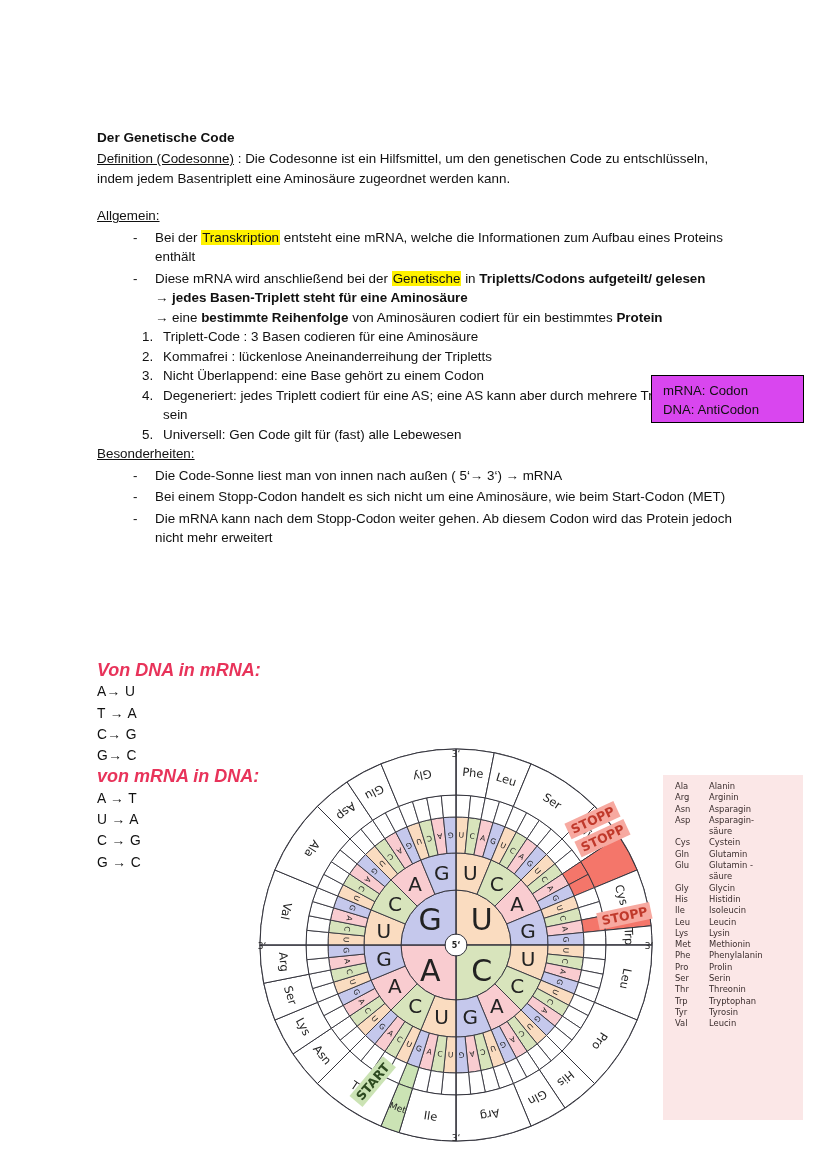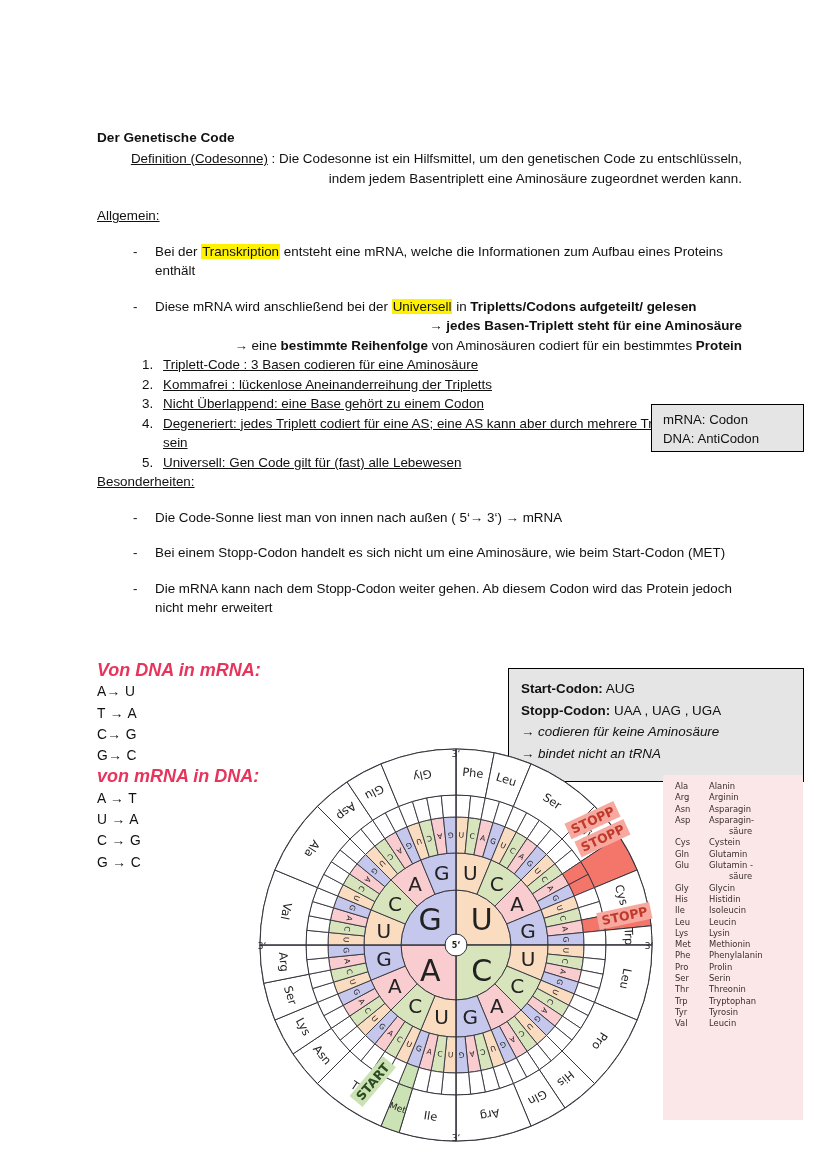--- a/index.html
+++ b/index.html
@@ -9,51 +9,51 @@
     font-family:"Liberation Sans", sans-serif;
     color:#111111;
     position:relative;
     overflow:hidden;
   }
   .page{position:absolute;left:0;top:0;width:828px;height:1128px;}
 
   
   .doc{position:absolute;left:97px;top:128px;width:645px;font-size:13.4px;line-height:19.5px;}
   h1.title{font-size:13.6px;font-weight:bold;margin:0 0 2px 0;line-height:19px;}
-  .udef{margin:0;text-align:right;}
+  .udef{margin:0;}
   .u{text-decoration:underline;}
   .hl{background:#fff200;padding:0 1px;}
   .b{font-weight:bold;}
   .spacer{height:18px;}
   .sechead{margin:0;}
   ul.dash{list-style:none;margin:0;padding:0 0 0 30px;}
-  ul.dash>li{position:relative;padding-left:28px;margin:16px 0 0 0;}
+  ul.dash>li{position:relative;padding-left:28px;margin:2px 0 0 0;}
   ul.dash>li:before{content:"-";position:absolute;left:6px;top:0;}
   ol.num{margin:0;padding:0 0 0 60px;}
-  ol.num>li{padding-left:6px;text-decoration:underline;}
-  .arrowline{display:block;text-align:right;}
+  ol.num>li{padding-left:6px;}
+  .arrowline{display:block;}
 
   
-  .box{position:absolute;border:1.6px solid #000;background:#e5e5e5;box-sizing:border-box;margin-top:29px;}
+  .box{position:absolute;border:1.6px solid #000;background:#d946ef;box-sizing:border-box;}
   #mrna-box{left:651px;top:375px;width:153px;height:48px;padding:5px 0 0 11px;font-size:13.2px;line-height:19px;}
   #codon-box{left:508px;top:639px;width:296px;height:114px;padding:9px 0 0 12px;font-size:13.4px;line-height:21.5px;}
   #codon-box .it{font-style:italic;}
 
   
   .conv{position:absolute;left:97px;top:660px;font-size:13.8px;line-height:21.3px;}
   .conv .redhead{color:#e8335a;font-style:italic;font-weight:bold;font-size:18px;}
   .conv .row{letter-spacing:.4px;}
 
   
   #aa-legend{position:absolute;left:663px;top:775px;width:140px;height:345px;background:#fbe7e7;
     font-family:"DejaVu Sans", sans-serif;font-size:8.4px;color:#3a2d2d;padding:6px 0 0 0;box-sizing:border-box;}
   #aa-legend .aarow{display:flex;line-height:11.3px;padding-left:12px;}
   #aa-legend .abbr{width:34px;flex:none;}
   #aa-legend .full{flex:1;}
-  #aa-legend .cont{padding-left:66px;line-height:11.3px;}
+  #aa-legend .cont{padding-left:46px;line-height:11.3px;}
 
   
   #wheel-wrap{position:absolute;left:256px;top:745px;width:400px;height:400px;}
   #wheel{position:absolute;left:0;top:0;}
   .lbl{font-family:"DejaVu Sans", sans-serif;fill:#222;text-anchor:middle;dominant-baseline:central;}
 
   .tick{font-family:"DejaVu Sans", sans-serif;font-size:9px;fill:#222;}
 
   .stopp-tag{position:absolute;font-family:"DejaVu Sans", sans-serif;font-weight:bold;font-size:12.5px;
      color:#c0392b;background:#f7a9a0;padding:1px 4px;transform-origin:left center;white-space:nowrap;}
@@ -75,21 +75,21 @@
 
     <div class="spacer"></div>
 
     <p class="sechead u">Allgemein:</p>
 
     <ul class="dash">
       <li>
         <span>Bei der </span><span class="hl">Transkription</span><span> entsteht eine mRNA, welche die Informationen zum Aufbau eines Proteins enthält</span>
       </li>
       <li>
-        <span>Diese mRNA wird anschließend bei der </span><span class="hl">Universell</span><span> in </span><span class="b">Tripletts/Codons aufgeteilt/ gelesen</span>
+        <span>Diese mRNA wird anschließend bei der </span><span class="hl">Genetische</span><span> in </span><span class="b">Tripletts/Codons aufgeteilt/ gelesen</span>
         <span class="arrowline b">→ jedes Basen-Triplett steht für eine Aminosäure</span>
         <span class="arrowline"><span>→ eine </span><span class="b">bestimmte Reihenfolge</span><span> von Aminosäuren codiert für ein bestimmtes </span><span class="b">Protein</span></span>
       </li>
     </ul>
 
     <ol class="num">
       <li>Triplett-Code : 3 Basen codieren für eine Aminosäure</li>
       <li>Kommafrei : lückenlose Aneinanderreihung der Tripletts</li>
       <li>Nicht Überlappend: eine Base gehört zu einem Codon</li>
       <li>Degeneriert: jedes Triplett codiert für eine AS; eine AS kann aber durch mehrere Tripletts codiert sein</li>
@@ -102,26 +102,20 @@
       <li>Bei einem Stopp-Codon handelt es sich nicht um eine Aminosäure, wie beim Start-Codon (MET)</li>
       <li>Die mRNA kann nach dem Stopp-Codon weiter gehen. Ab diesem Codon wird das Protein jedoch nicht mehr erweitert</li>
     </ul>
   </div>
 
   <div class="box" id="mrna-box">
     <div>mRNA: Codon</div>
     <div>DNA: AntiCodon</div>
   </div>
 
-  <div class="box" id="codon-box">
-    <div><span class="b">Start-Codon:</span><span> AUG</span></div>
-    <div><span class="b">Stopp-Codon:</span><span> UAA , UAG , UGA</span></div>
-    <div class="it">→ codieren für keine Aminosäure</div>
-    <div class="it">→ bindet nicht an tRNA</div>
-  </div>
 
   <div class="conv">
     <div class="redhead">Von DNA in mRNA:</div>
     <div class="row">A→ U</div>
     <div class="row">T → A</div>
     <div class="row">C→ G</div>
     <div class="row">G→ C</div>
     <div class="redhead">von mRNA in DNA:</div>
     <div class="row">A → T</div>
     <div class="row">U → A</div>

